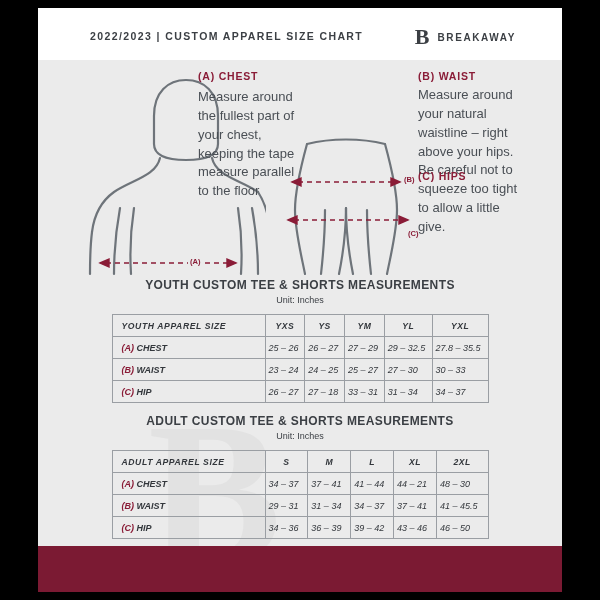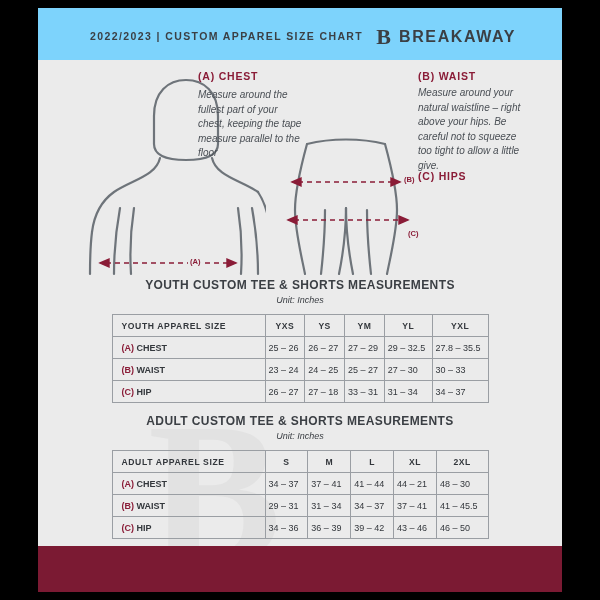--- a/index.html
+++ b/index.html
@@ -40,21 +40,21 @@
     color: #e2e2e2;
     line-height: 1;
     user-select: none;
   }
   
   .header {
     position: absolute;
     left: 0; top: 0;
     width: 524px;
     height: 52px;
-    background: #7dd3fc;
+    background: #ffffff;
   }
   .hdr-title {
     position: absolute;
     left: 52px;
     top: 22px;
     font-size: 10.5px;
     font-weight: 700;
     letter-spacing: 1.4px;
     color: #3b3f44;
     white-space: nowrap;
@@ -68,21 +68,21 @@
     gap: 8px;
   }
   .brand-mark {
     font-family: "Liberation Serif", serif;
     font-size: 22px;
     font-weight: 700;
     color: #3b3f44;
     line-height: 1;
   }
   .brand-name {
-    font-size: 16px;
+    font-size: 10px;
     font-weight: 700;
     letter-spacing: 1.6px;
     color: #3b3f44;
   }
 
   
   .diagram {
     position: absolute;
     left: 0;
     top: 50px;
@@ -91,22 +91,21 @@
   }
   .dlabel {
     position: absolute;
     font-weight: 700;
     font-size: 10.5px;
     letter-spacing: 0.8px;
     color: #8a1c37;
   }
   .dtext {
     position: absolute;
-    font-size: 10px;
-    font-style: italic;
+    font-size: 13px;
     color: #4a4f55;
     line-height: 1.45;
   }
   .tagsm {
     position: absolute;
     font-size: 7.6px;
     font-weight: 700;
     color: #8a1c37;
     background: #ebebeb;
     padding: 0 2px;
@@ -121,29 +120,29 @@
   .tbl-title {
     text-align: center;
     font-size: 12px;
     font-weight: 700;
     letter-spacing: 0.4px;
     color: #3b3f44;
   }
   .tbl-sub {
     text-align: center;
     font-size: 9px;
-    font-style: italic;
     color: #3b3f44;
     margin-top: 3px;
   }
   table {
     border-collapse: collapse;
     margin: 9px auto 8px auto;
     width: 377px;
     background: transparent;
+    font-style: italic;
   }
   th, td {
     border: 1px solid #9a9ea3;
     height: 21px;
     font-size: 9px;
     color: #33373c;
     padding: 0 3px;
     white-space: nowrap;
   }
   th.first, td.first {

